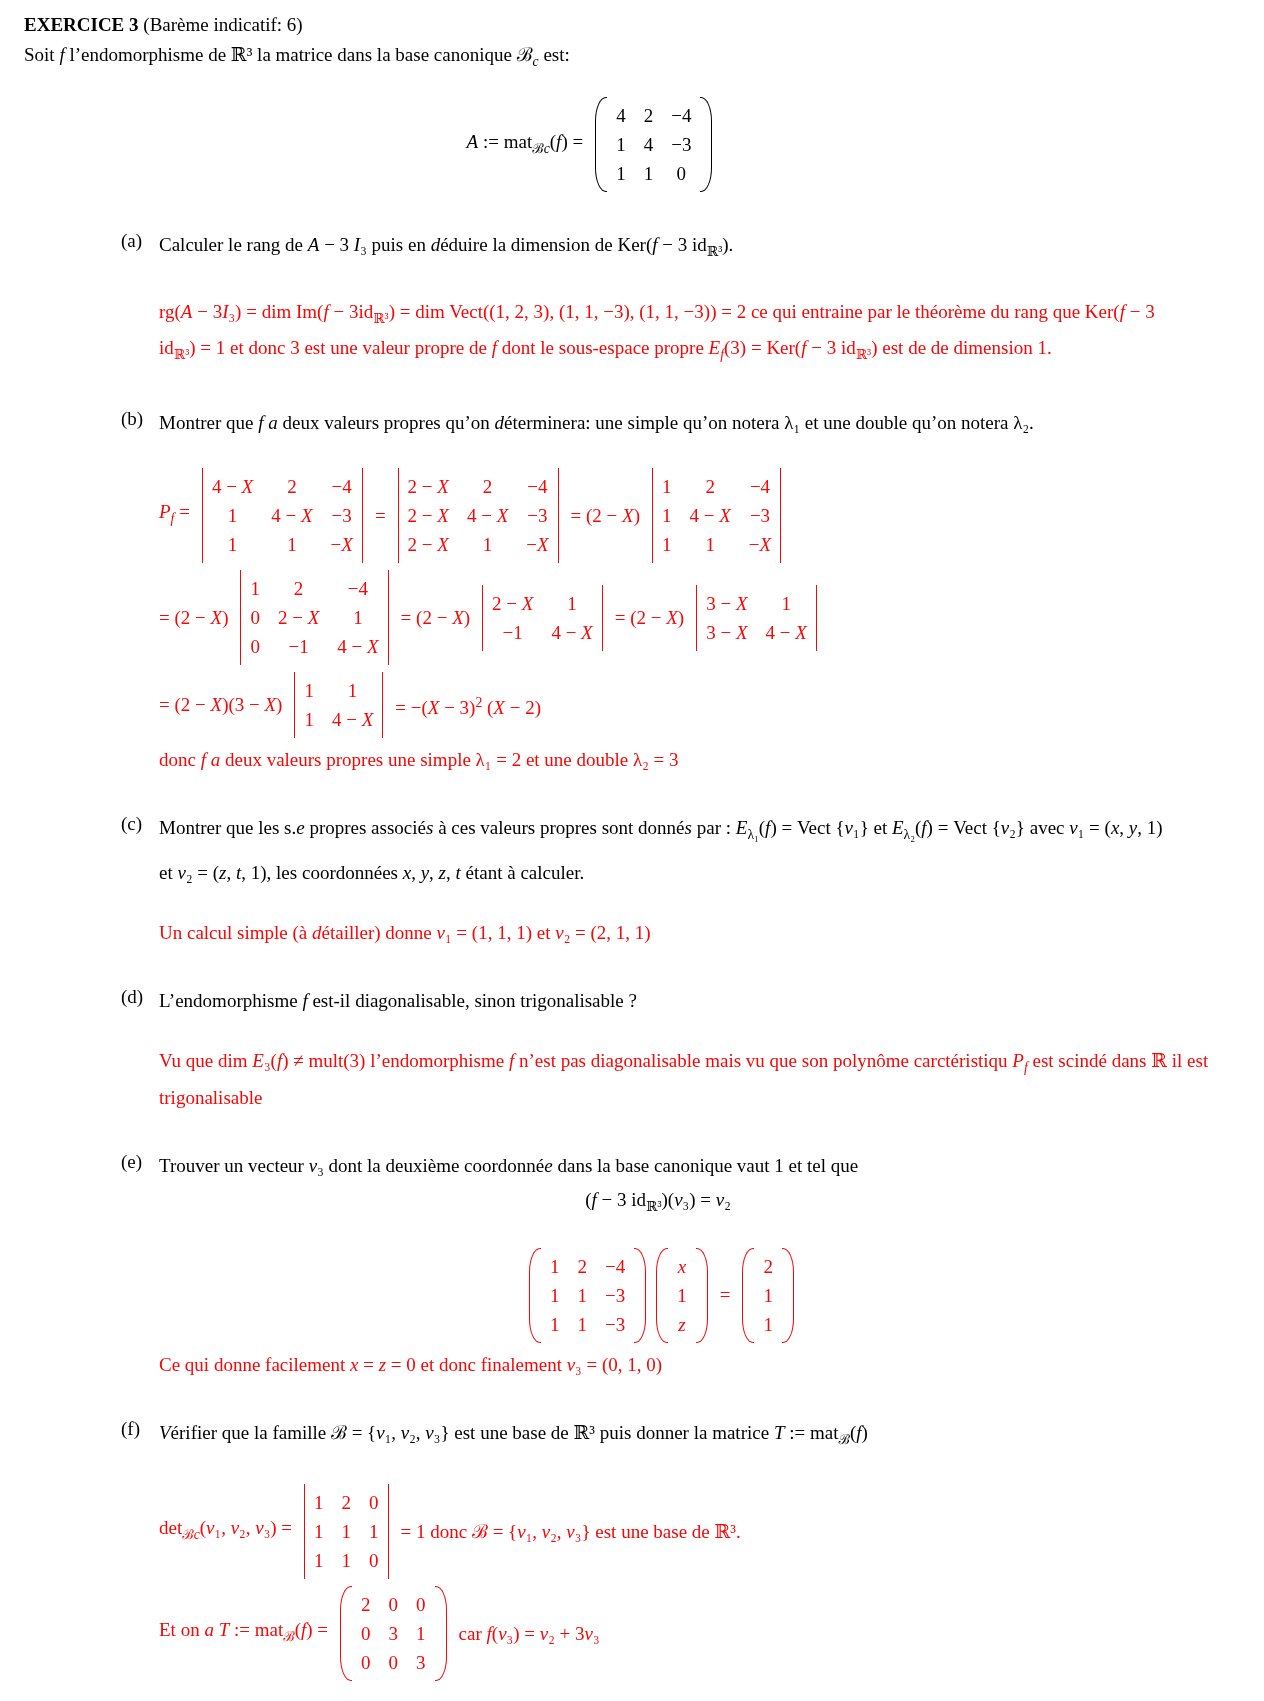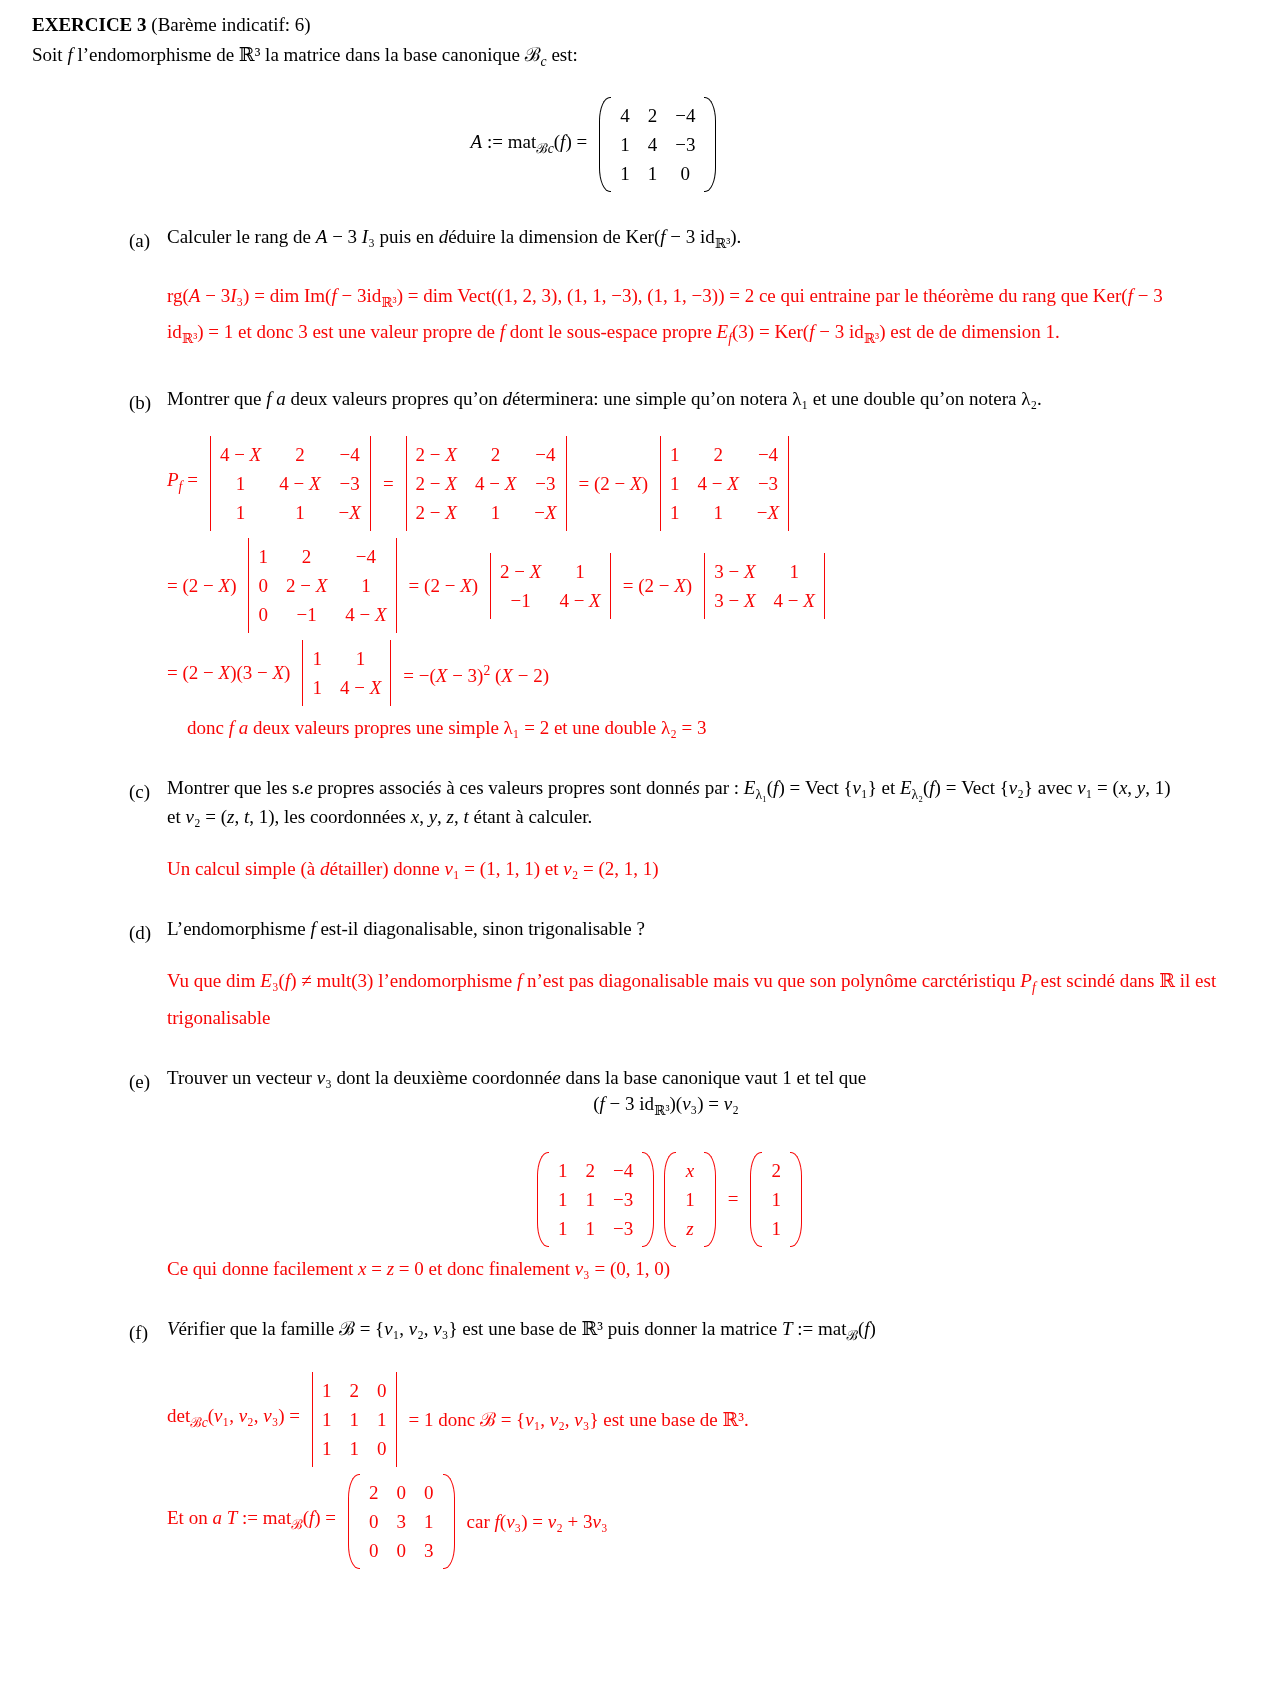--- a/index.html
+++ b/index.html
@@ -1,38 +1,38 @@
 <!DOCTYPE html>
 <html><head>
 <meta charset="utf-8">
 <style>
   html,body{margin:0;padding:0;}
   body{
     width:1264px;height:1701px;overflow:hidden;background:#fff;color:#000;
     font-family:"Liberation Serif","DejaVu Serif",serif;font-size:19px;
     --red:#f00000;
   }
-  .page{padding:10px 24px 0 32px;}
+  .page{padding:10px 24px 0 24px;}
   .b{font-weight:bold;}
   .tline{line-height:30px;}
   i{font-style:italic;}
   sub{font-size:0.72em;}
   sup{font-size:0.72em;}
   .eqrow{display:flex;align-items:center;flex-wrap:nowrap;}
   .center{justify-content:center;}
   .eqA{margin:20px 0 6px;justify-content:center;padding-right:80px;}
   .item{display:flex;margin-top:34px;}
   .ilabel{flex:none;width:38px;margin-left:97px;line-height:30px;}
   .ibody{flex:none;width:1005px;}
-  .q{line-height:22px;}
+  .q{line-height:38px;}
   .ans{margin-top:26px;line-height:30px;color:var(--red);}
   .ans.wide{width:1118px;}
   .ans .eqrow{margin:7px 0;}
   .qdisp{line-height:30px;}
-  .ansline{margin-top:5px;margin-left:20px;}
+  .ansline{margin-top:5px;}
   .mrow{margin:12px 0;}
   .trow{margin-top:20px;}
   .mt{white-space:nowrap;margin:0 7px;}
   .eqrow > .mt:first-child{margin-left:0;}
   .mat{display:inline-flex;align-items:stretch;margin:0 5px;}
   .mgrid{display:grid;column-gap:18px;padding:4px 9px;align-items:center;justify-items:center;}
   .mcell{line-height:29px;white-space:nowrap;}
   .dl{flex:none;}
   .paren-l{width:11px;border:1.7px solid currentColor;border-right:0;
            border-top-left-radius:11px 24px;border-bottom-left-radius:11px 24px;}

